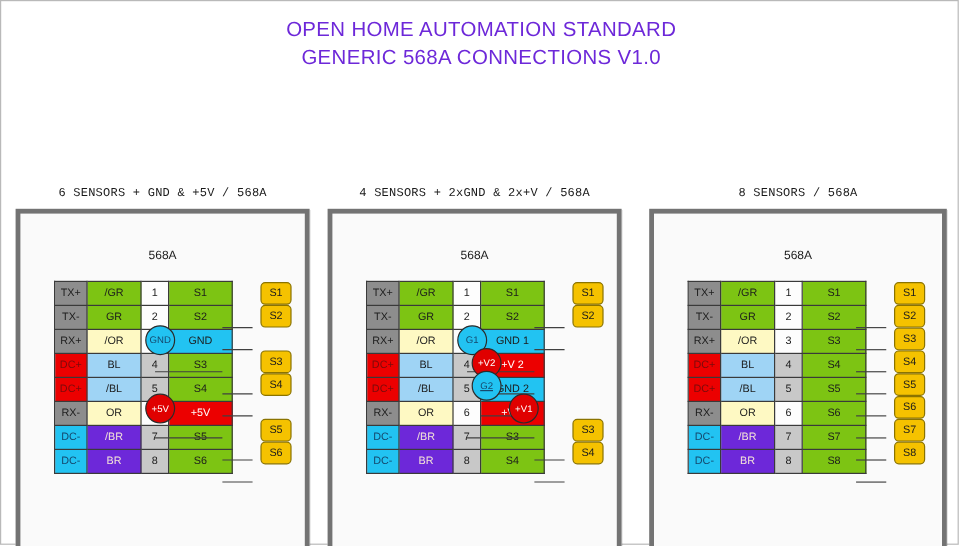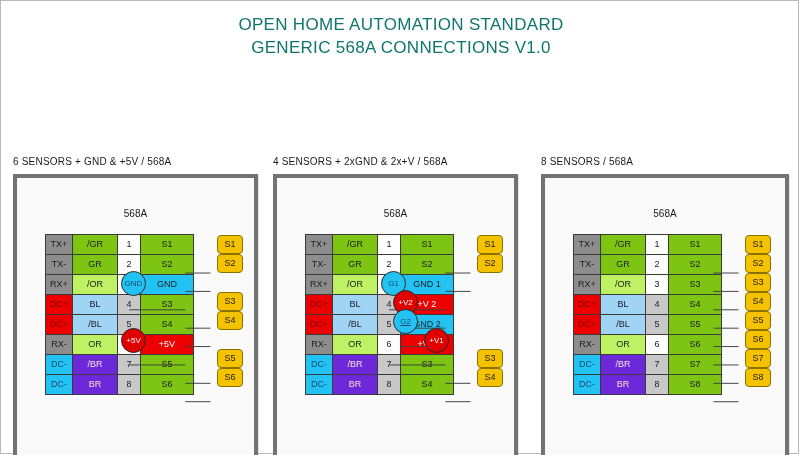--- a/index.html
+++ b/index.html
@@ -24,40 +24,41 @@
     box-sizing: border-box;
     background: #ffffff;
   }
   
   #title {
     position: absolute;
     left: 0;
     top: 12px;
     width: 800px;
     text-align: center;
-    color: #0f766e;
+    color: #6d28d9;
     font-size: 17px;
     letter-spacing: 0.3px;
     line-height: 23px;
     white-space: pre-line;
   }
   
   .panel-wrap {
     position: absolute;
     top: 155px;
   }
   .panel-caption {
     position: absolute;
     top: 0px;
     left: 0;
     width: 100%;
-    text-align: left;
+    text-align: center;
     font-size: 10px;
     color: #1a1a1a;
     letter-spacing: 0.2px;
+    font-family: Liberation Mono, monospace;
   }
   .panel-box {
     position: absolute;
     top: 18px;
     left: 0;
     width: 100%;
     height: 319px;
     box-sizing: border-box;
     background: #fafafa;
     border: 4px solid #737373;
@@ -90,21 +91,21 @@
     white-space: nowrap;
   }
   .c-sig  { width: 26px; }
   .c-pair { width: 44px; }
   .c-num  { width: 22px; }
   .c-fn   { width: 52px; }
 
   
   .bg-gray   { background:#8d8d8d; color:#202020; }
   .bg-green  { background:#7dc413; color:#1c1c1c;margin-left:44px; }
-  .bg-orange { background:#bef264; color:#1c1c1c; }
+  .bg-orange { background:#fef9c3; color:#1c1c1c; }
   .bg-red    { background:#ec0000; color:#7a0b0b; }
   .bg-redw   { background:#ec0000; color:#ffffff; }
   .bg-blue   { background:#9fd4f5; color:#1c1c1c; }
   .bg-cyan   { background:#22c3f2; color:#15496e; }
   .bg-cyanw  { background:#22c3f2; color:#1c1c1c; }
   .bg-brown  { background:#6d28d9; color:#f3e3d8; }
   .bg-white  { background:#fdfdfd; color:#1c1c1c; }
   .bg-lgray  { background:#c8c8c8; color:#1c1c1c; }
 
   

